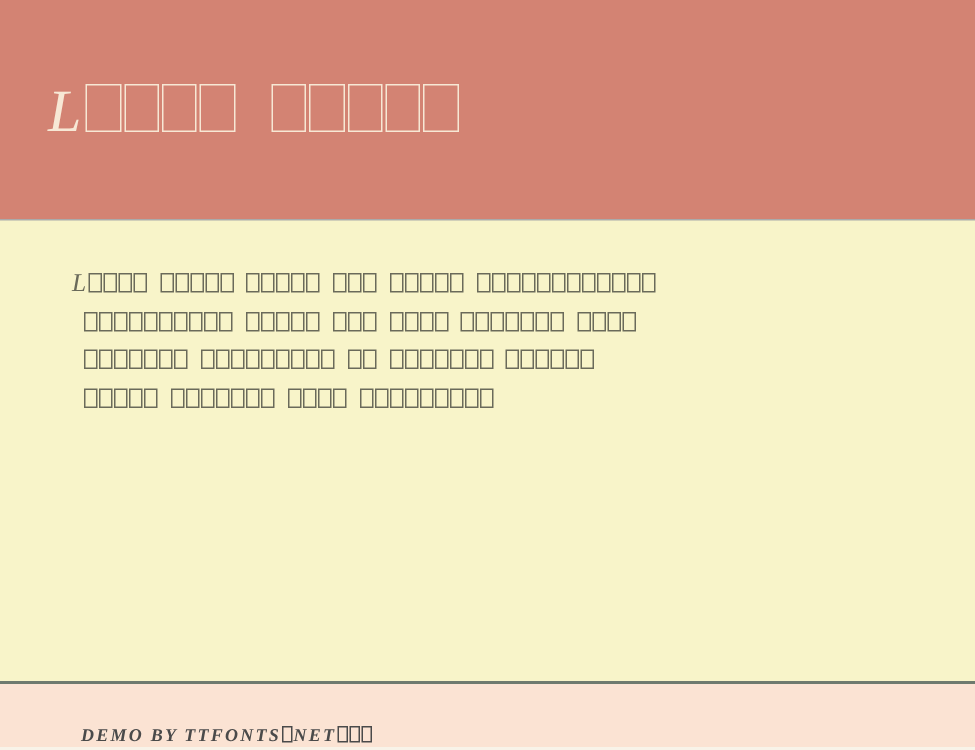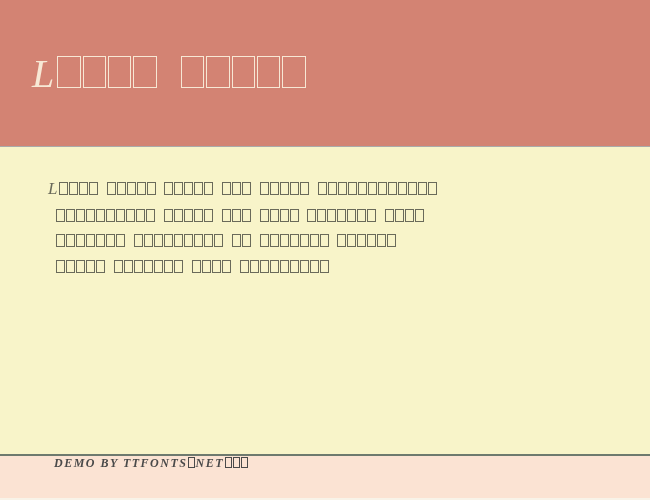--- a/index.html
+++ b/index.html
@@ -3,21 +3,21 @@
 <meta charset="utf-8">
 <style>
 * { margin: 0; padding: 0; box-sizing: border-box; }
 body { width: 650px; height: 500px; background: #f8f3e8; font-family: Georgia, serif; overflow: hidden; }
 .header { background: #d38373; height: 146px; padding: 0 32px; display: flex; align-items: center; }
 .title { font-size: 36px; font-style: italic; color: #f7e8d5; letter-spacing: 2px; font-family: Georgia, 'Times New Roman', serif; }
 .title .first-letter { font-size: 40px; font-style: italic; }
 .content { background: #f8f4c9; height: 308px; padding: 28px 48px; border-top: 1px solid #aaa; }
 .body-text { font-size: 15px; line-height: 1.7; color: #6a6a5a; font-style: italic; letter-spacing: 1px; word-spacing: 3px; }
 .body-text .first-letter { font-size: 17px; }
-.footer { background: #fbe3d3; height: 44px; padding: 0 54px; display: flex; align-items: flex-start; border-top: 2px solid #6e7a6e; }
+.footer { background: #fbe3d3; height: 44px; padding: 0 54px; display: flex; align-items: flex-end; border-top: 2px solid #6e7a6e; }
 .footer-text { font-size: 12px; font-style: italic; font-weight: bold; color: #4a4a4a; letter-spacing: 1.5px; font-family: Georgia, serif; }
 .glyph-box { display: inline-block; width: 0.65em; height: 0.9em; border: 1px solid currentColor; margin: 0 1px; vertical-align: baseline; position: relative; top: 0.05em; }
 .glyph-box-sm { display: inline-block; width: 0.6em; height: 0.85em; border: 1px solid currentColor; margin: 0 0.5px; vertical-align: baseline; position: relative; top: 0.05em; }
 </style>
 </head>
 <body>
 
 <div class="header">
   <div class="title">
     <span class="first-letter">L</span><span id="tw1"><span class="glyph-box"></span><span class="glyph-box"></span><span class="glyph-box"></span><span class="glyph-box"></span></span>&nbsp;&nbsp;<span id="tw2"><span class="glyph-box"></span><span class="glyph-box"></span><span class="glyph-box"></span><span class="glyph-box"></span><span class="glyph-box"></span></span>

